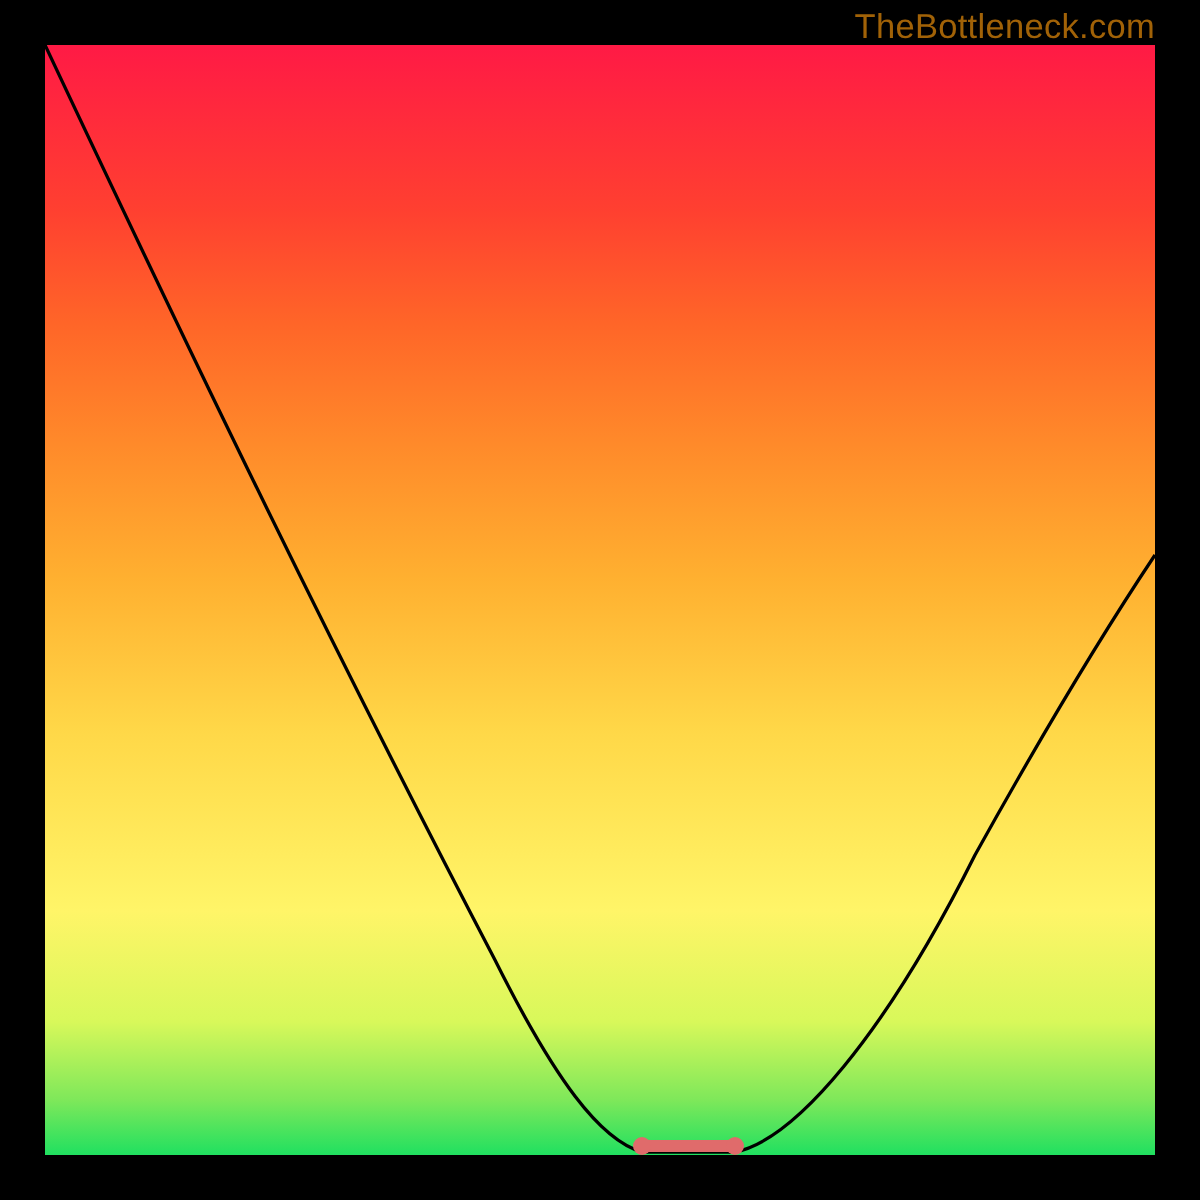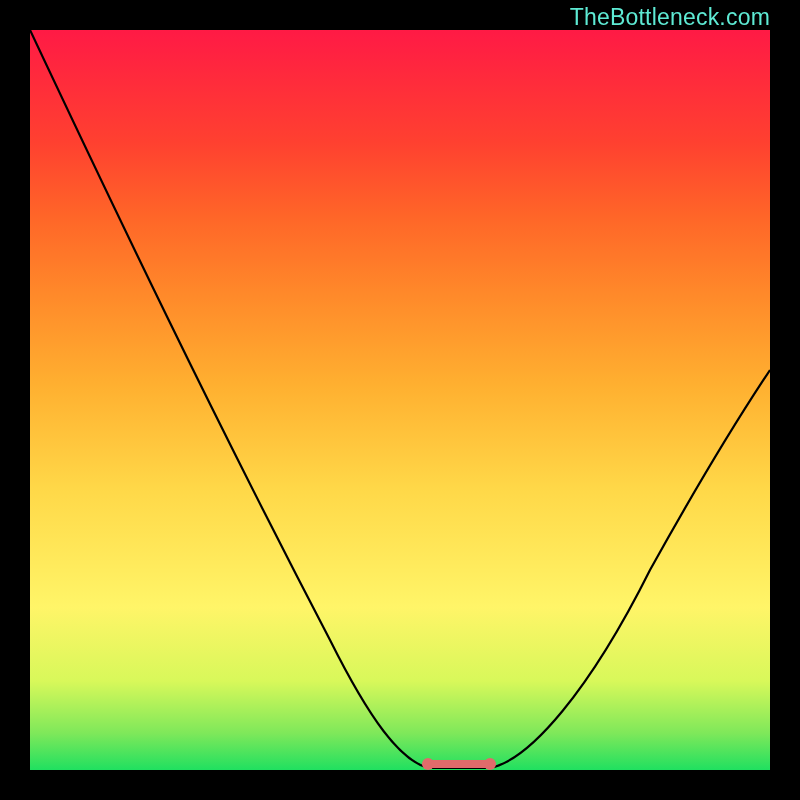--- a/index.html
+++ b/index.html
@@ -35,21 +35,21 @@
       #ff8a2a 64%,
       #ff6528 75%,
       #ff4030 85%,
       #ff1a45 100%
     );
   }
   .watermark {
     position: absolute;
     top: 4px;
     right: 30px;
-    color: #5eead4;
+    color: #a16207;
     font-size: 23px;
     letter-spacing: 0.2px;
     font-weight: 500;
   }
   svg.curve {
     position: absolute;
     left: 0;
     top: 0;
     width: 740px;
     height: 740px;

